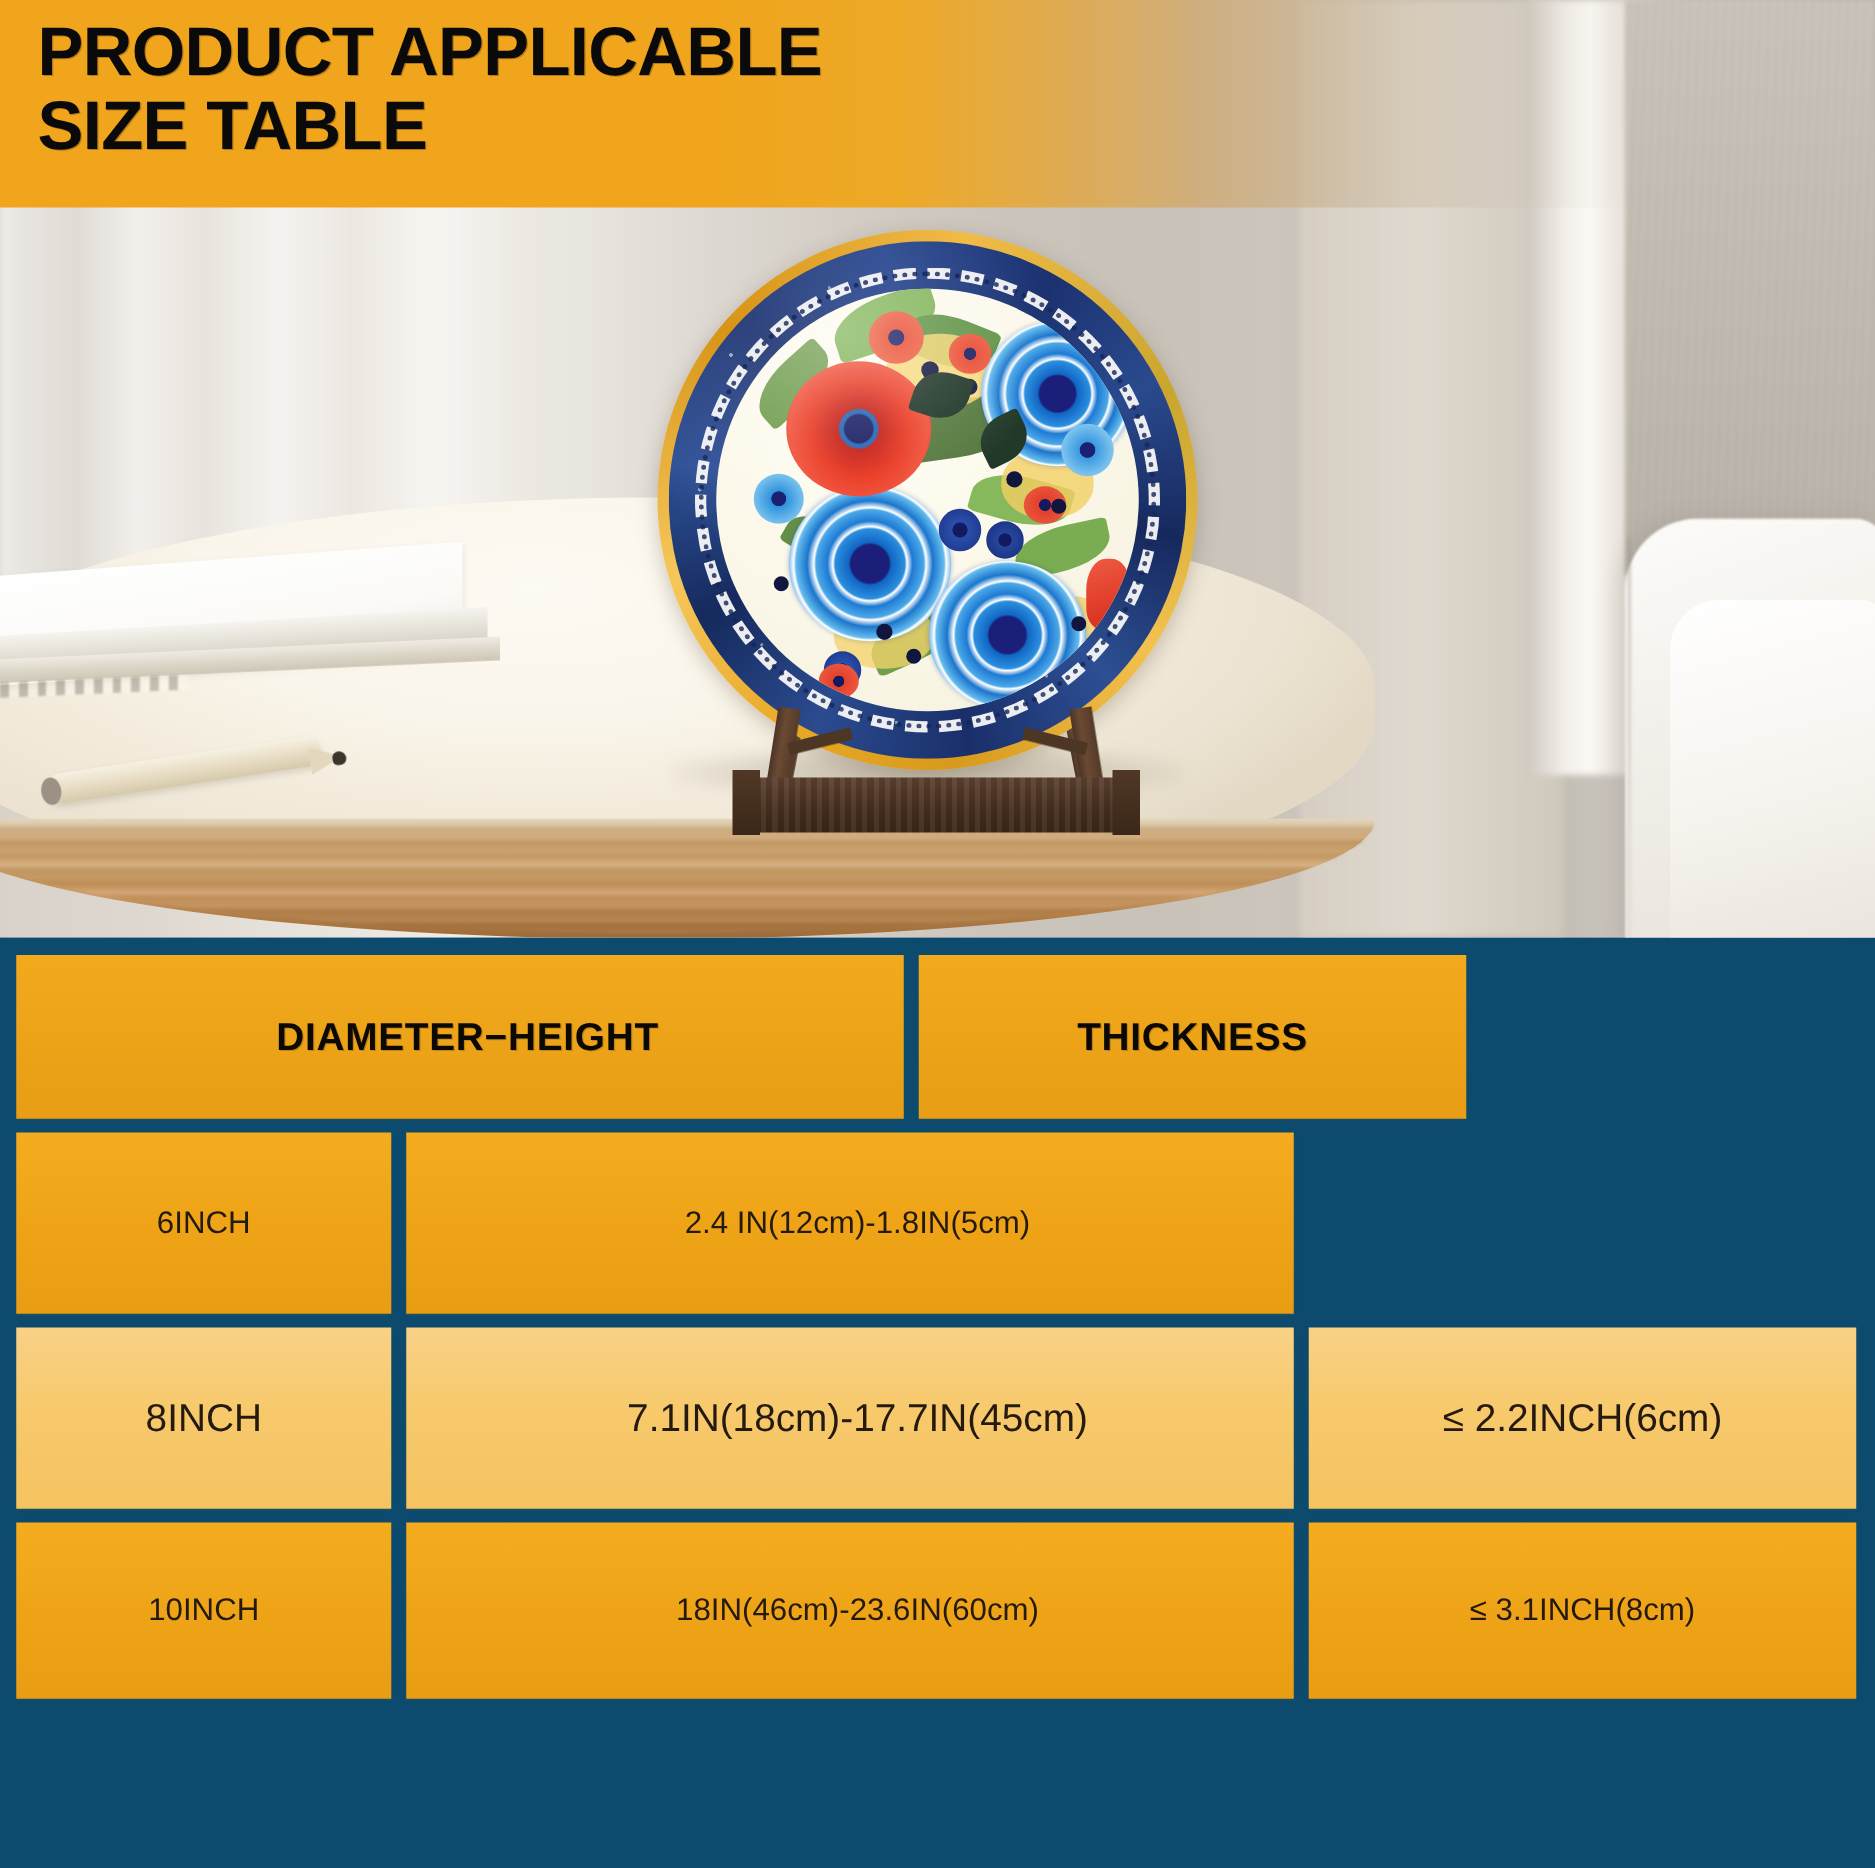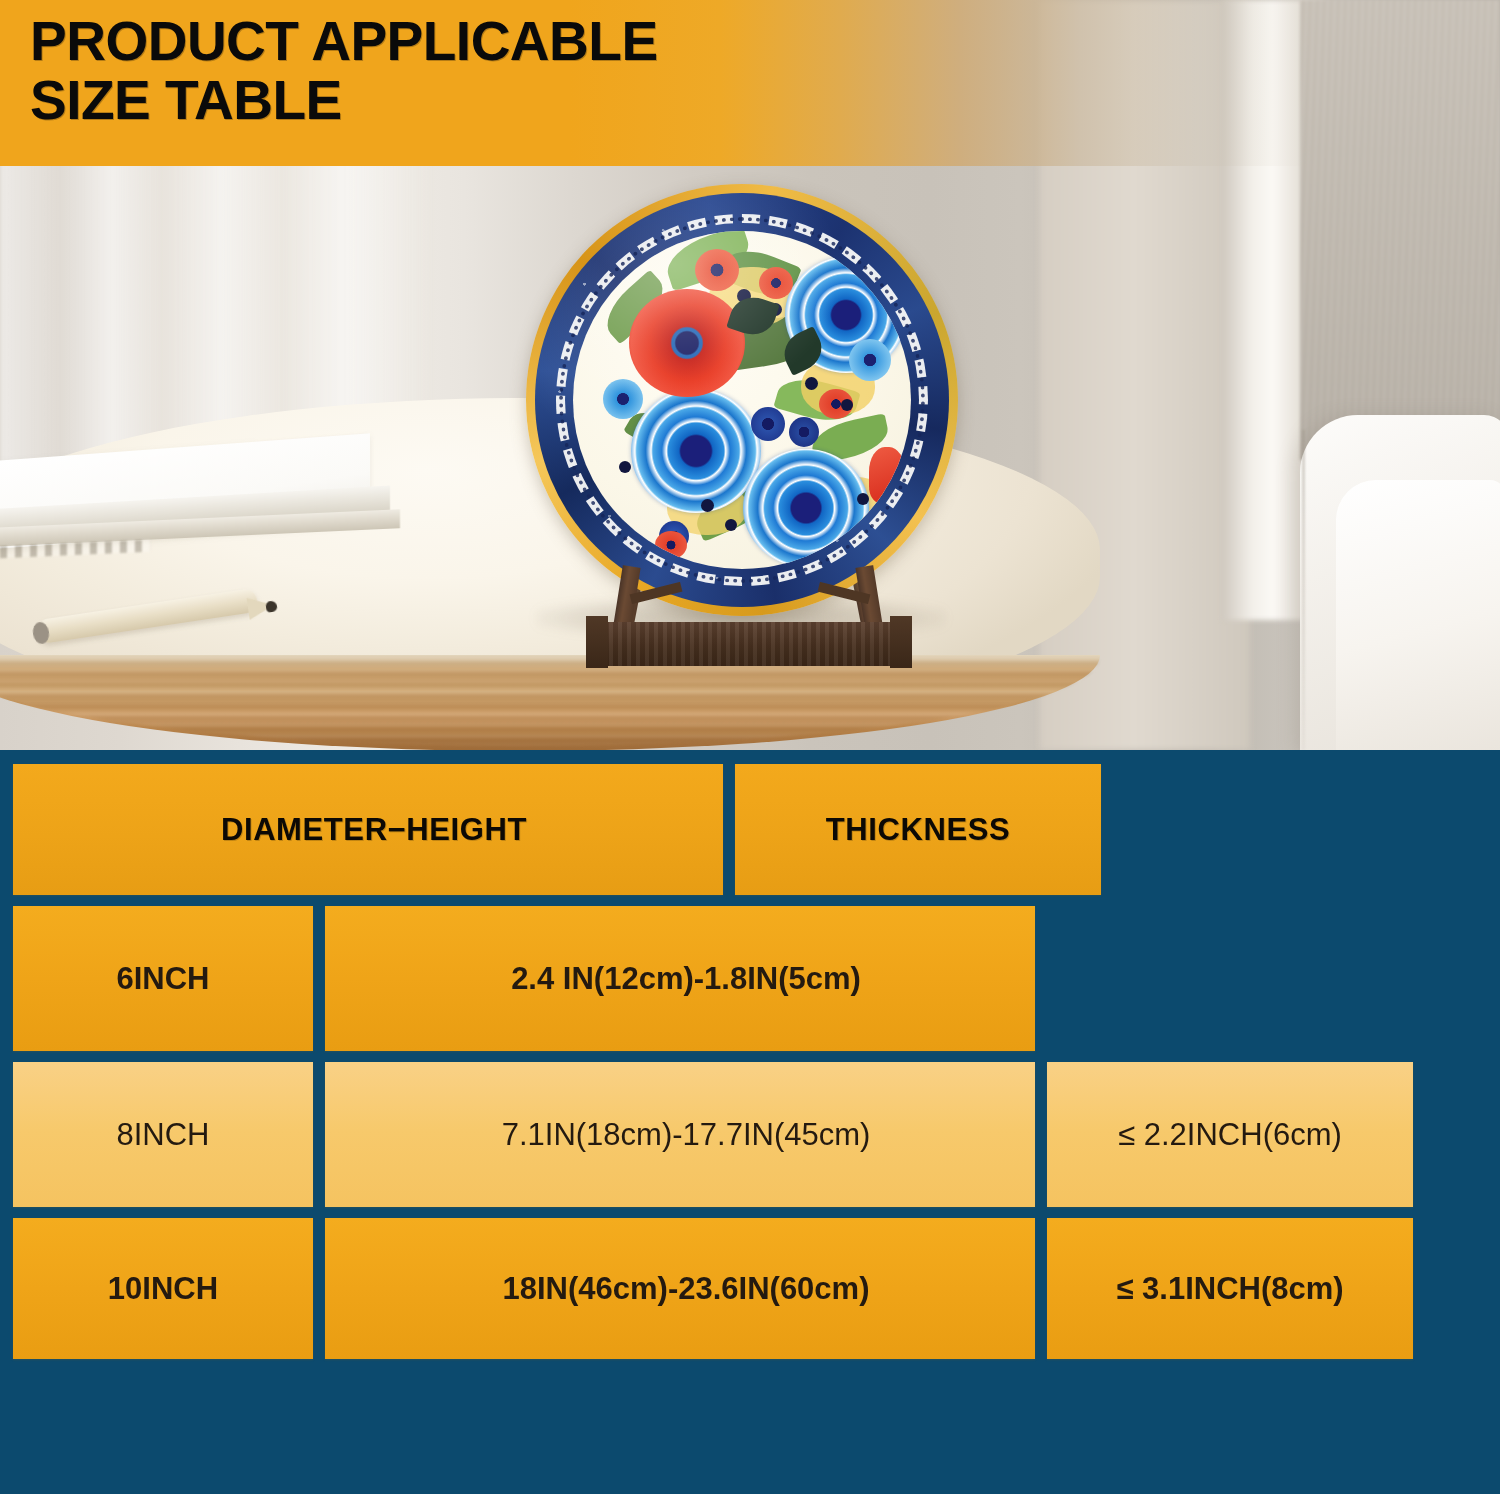--- a/index.html
+++ b/index.html
@@ -432,37 +432,37 @@
   .t-cell {
     display: flex;
     align-items: center;
     justify-content: center;
     text-align: center;
     color: #241a10;
     box-shadow: 0 1px 2px rgba(150,110,20,.18);
   }
   .c-size   { width: 300px; flex: none; }
   .c-dim    { width: 710px; flex: none; padding-left: 12px; }
-  .c-thick  { width: 366px; flex: none; text-align: right; }
+  .c-thick  { width: 438px; flex: none; text-align: right; }
 
   .row-header .t-cell {
     height: 131px;
     background: linear-gradient(180deg, #f3a91c 0%, #eda318 55%, #e79d14 100%);
     font-size: 31px;
     font-weight: 700;
     letter-spacing: .6px;
     font-stretch: condensed;
     color: #0c0905;
     text-shadow: 1px 1px 0 rgba(0,0,0,.18);
   }
   .row-dark .t-cell {
     height: 145px;
     background: linear-gradient(180deg, #f4ac1e 0%, #efa418 50%, #e99d12 100%);
-    font-size: 31px;
-    font-weight: 700;
+    font-size: 25px;
+    font-weight: 400;
     font-stretch: condensed;
   }
   .row-light .t-cell {
     height: 145px;
     background: linear-gradient(180deg, #f9d186 0%, #f7c96b 48%, #f5c360 100%);
     font-size: 31px;
     font-weight: 400;
     font-stretch: condensed;
   }
   .row-last .t-cell { height: 141px; }

